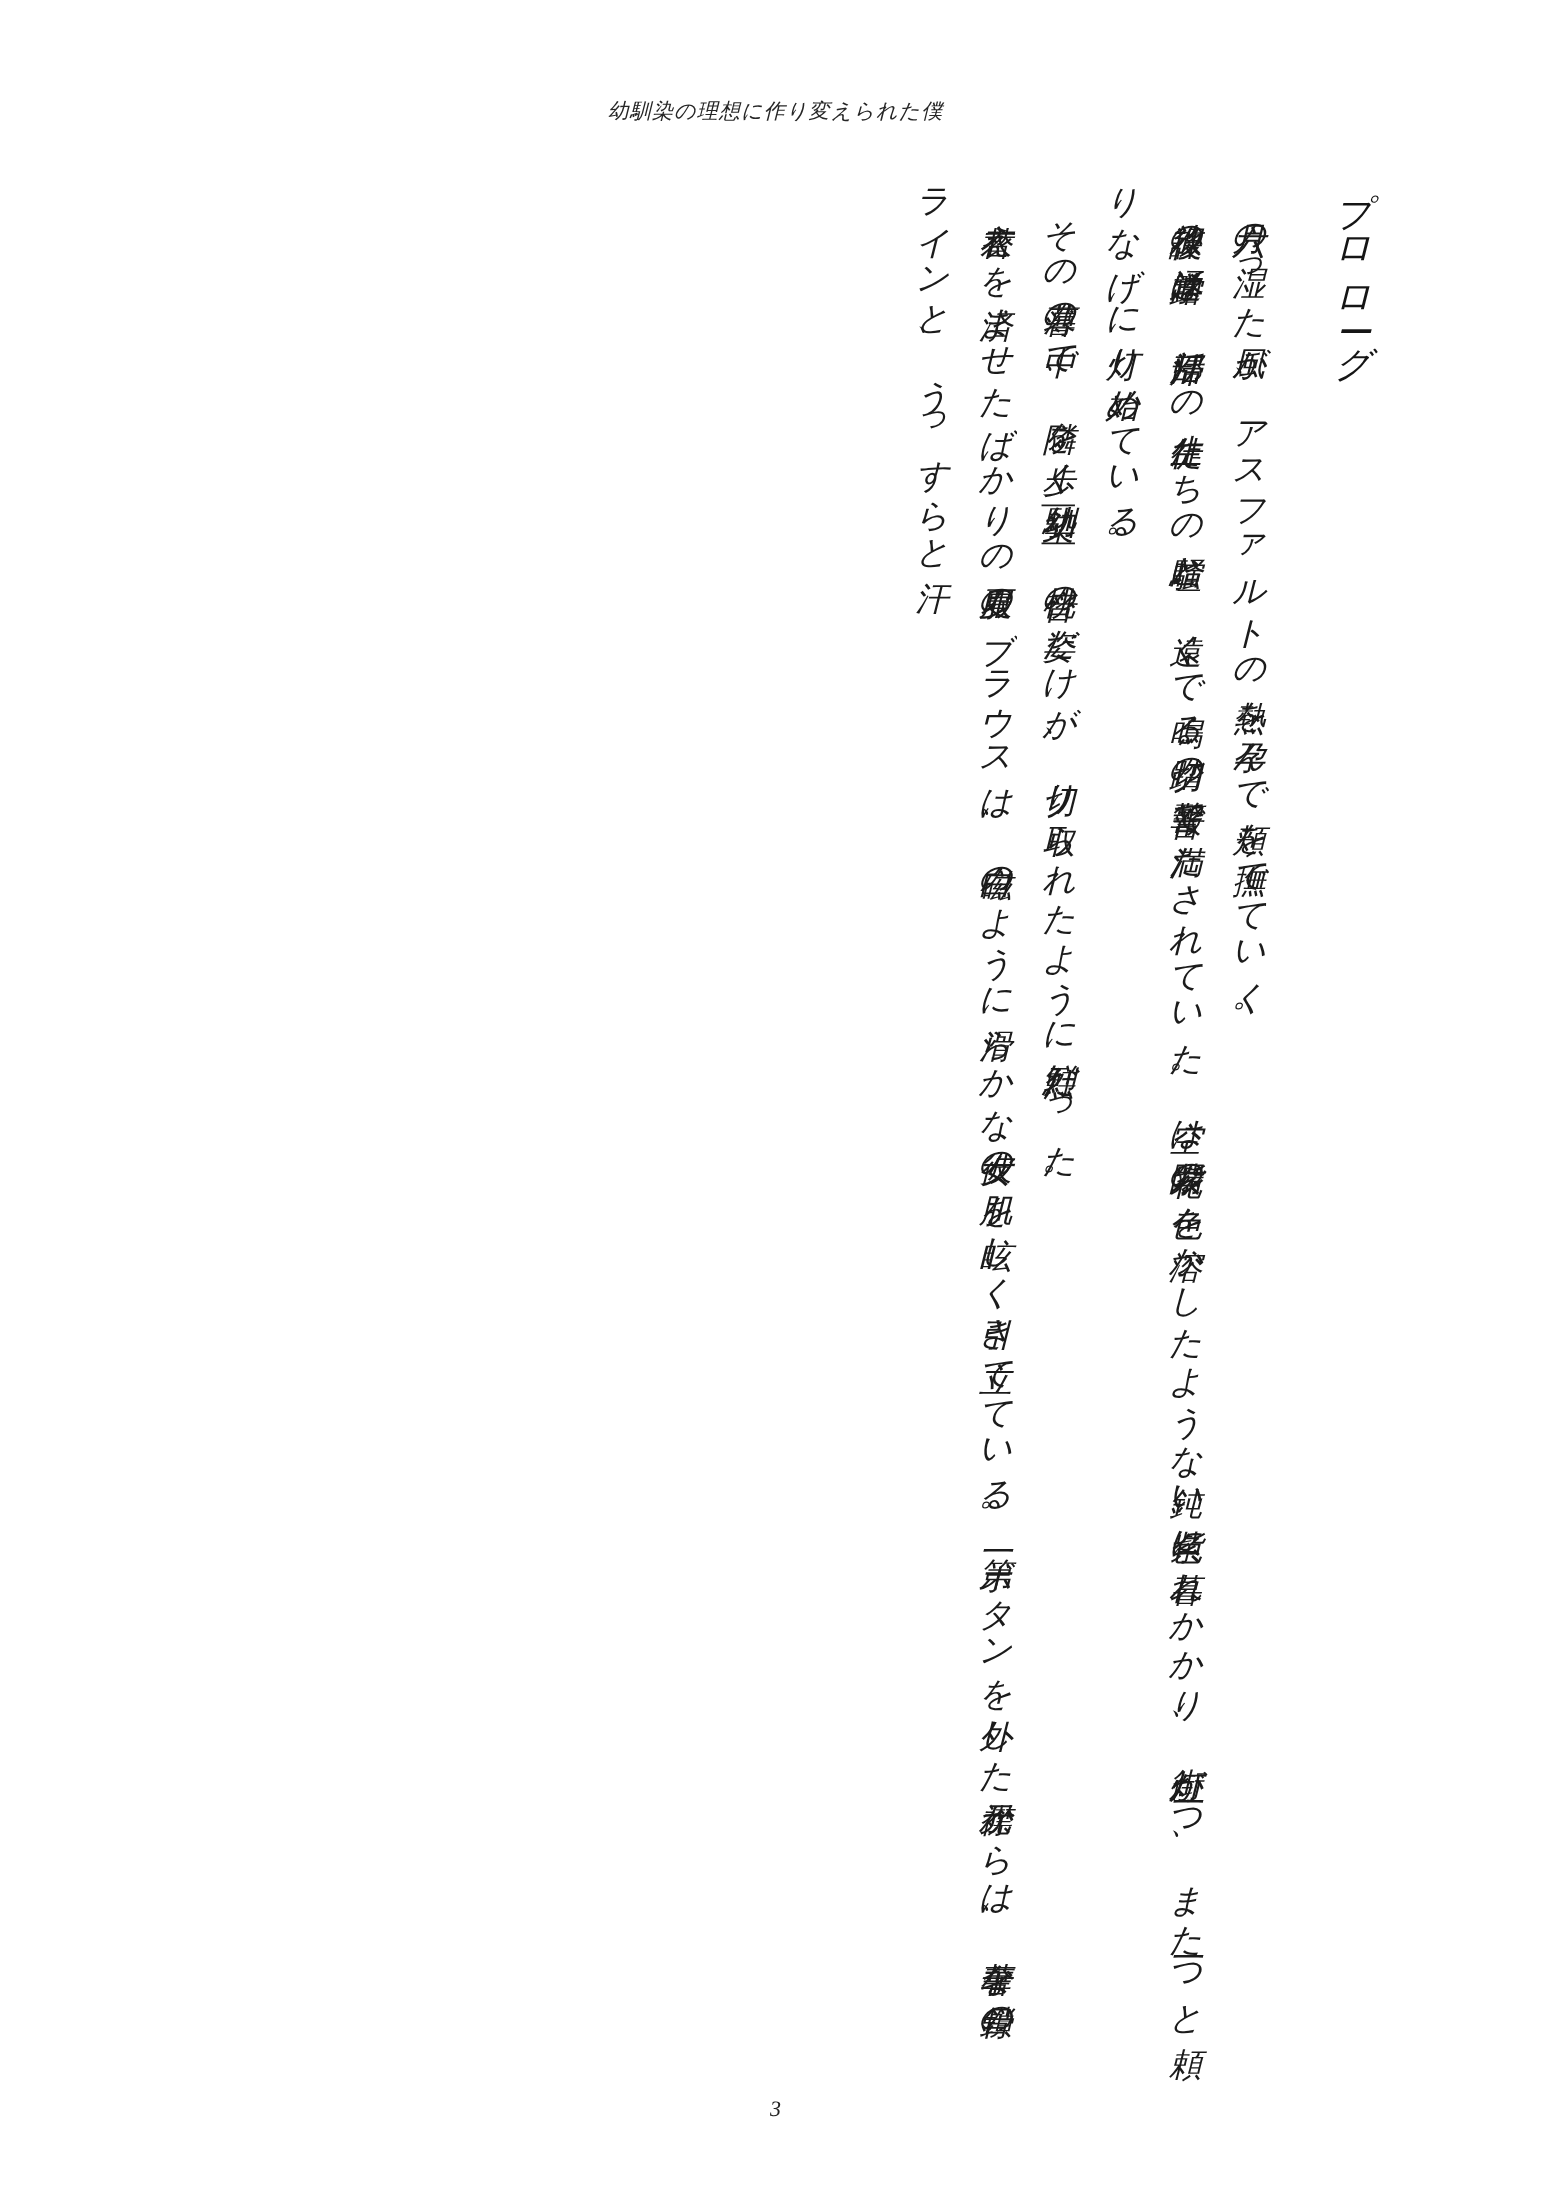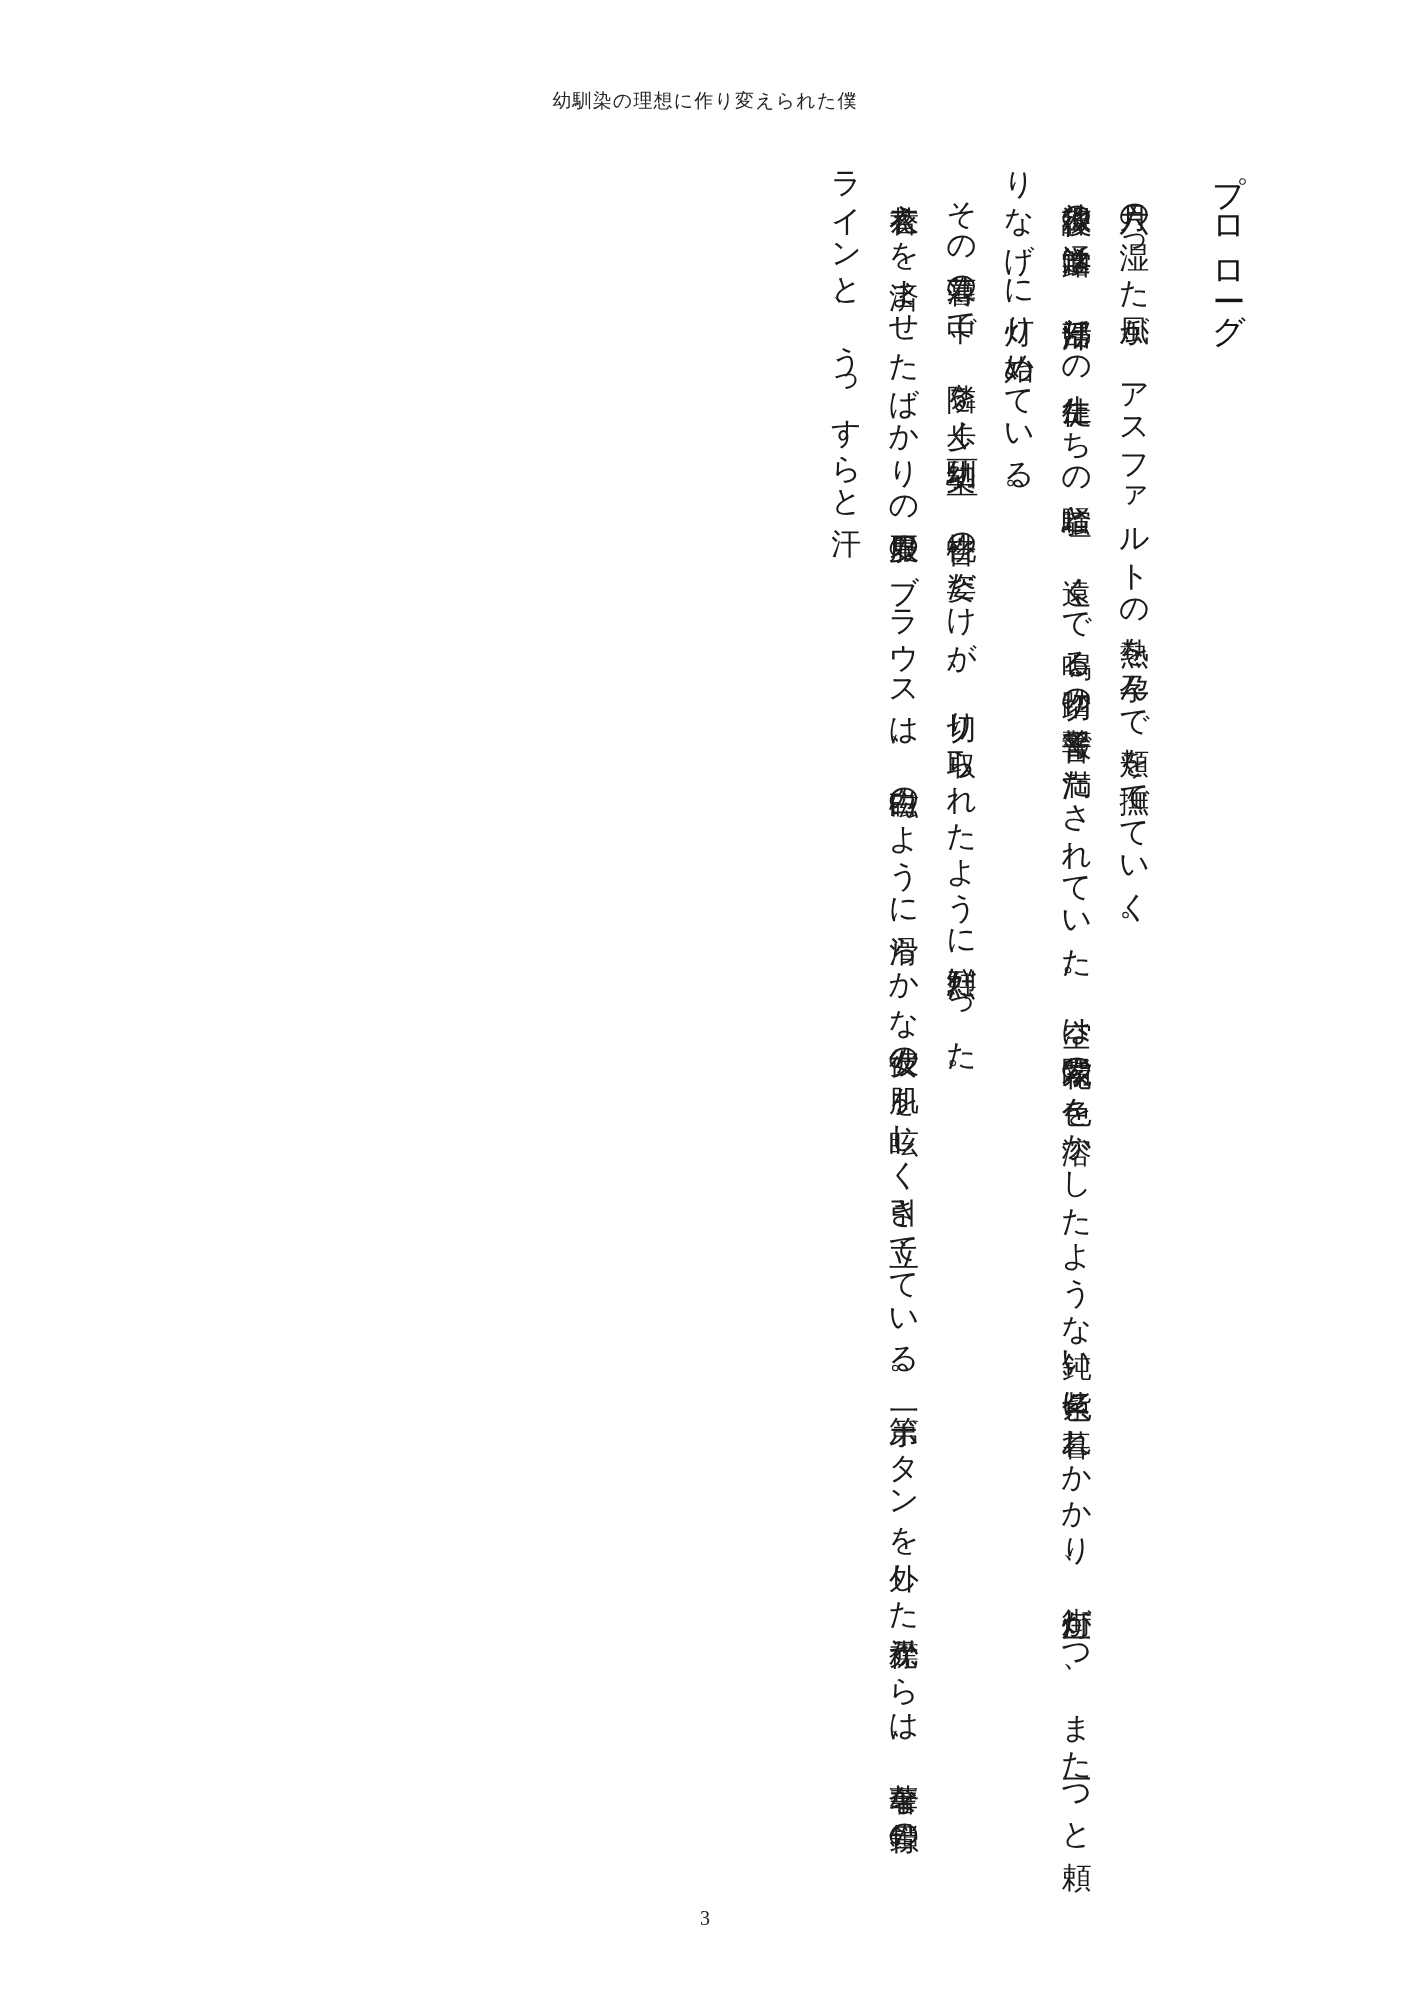--- a/index.html
+++ b/index.html
@@ -16,20 +16,21 @@
     overflow: hidden;
   }
 
   .page {
     position: absolute;
     left: 0;
     top: 0;
     width: 1410px;
     height: 2000px;
     background: #ffffff;
+    font-style: italic;
   }
 
   
   .running-header {
     position: absolute;
     top: 88px;
     left: 0;
     width: 1410px;
     text-align: center;
     font-size: 19px;

